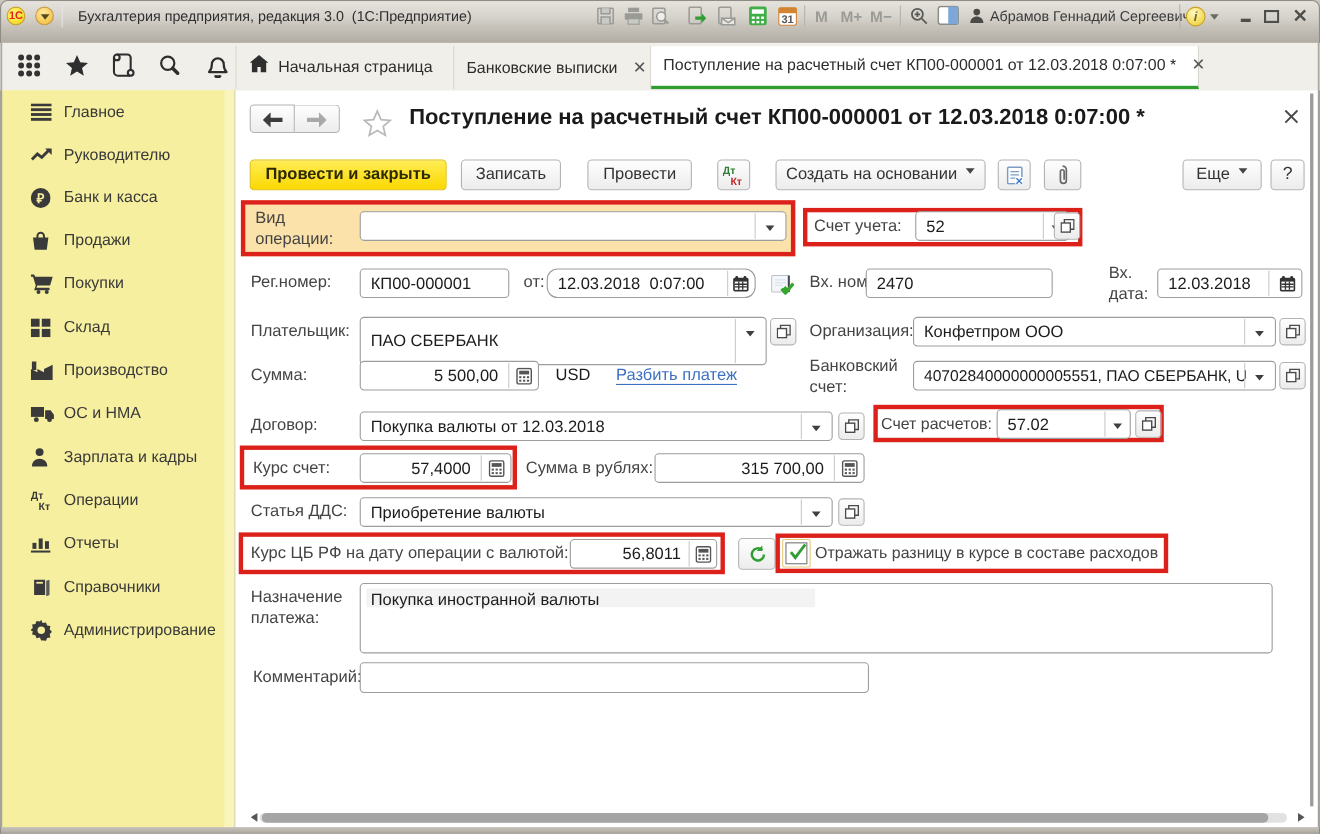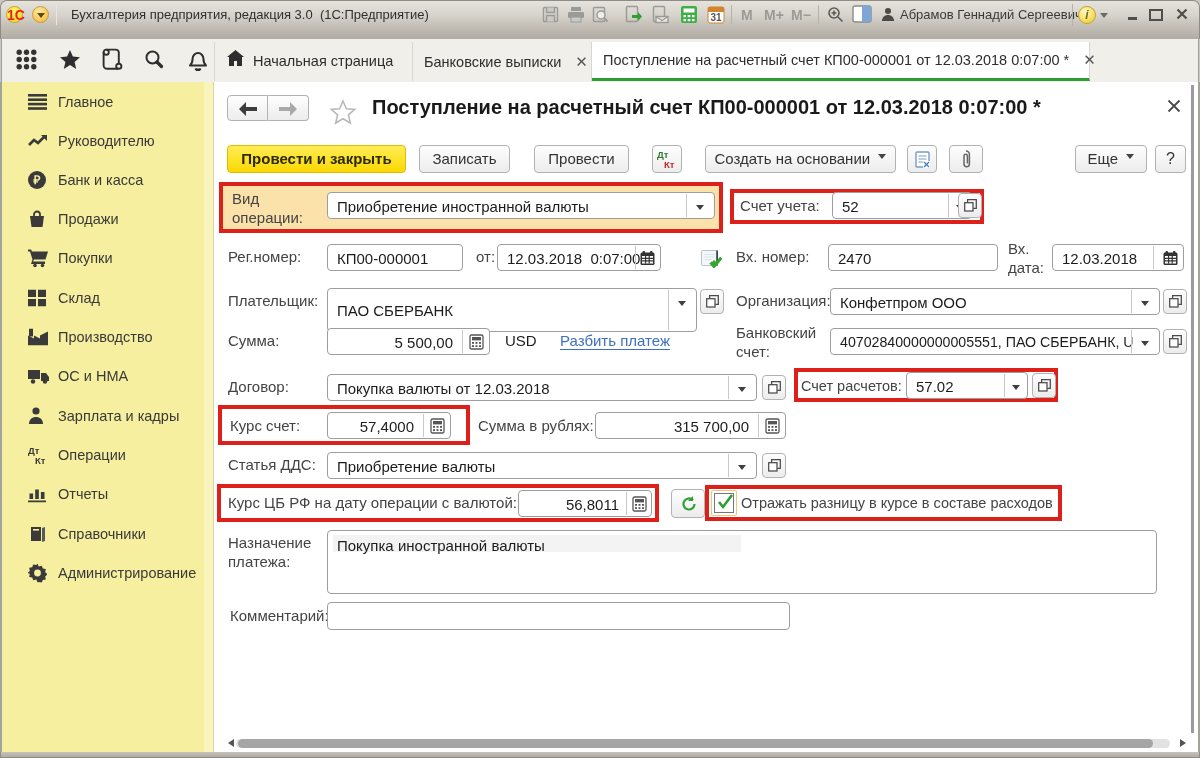--- a/index.html
+++ b/index.html
@@ -11,21 +11,21 @@
   border-radius:7px 7px 0 0; border:1px solid #8f8c85; border-bottom:none; }
 #tabbar { left:1px; top:39px; width:1198px; height:43px; background:#f1efe9; border-left:1px solid #a5a29b; border-right:1px solid #a5a29b; }
 #content { left:1px; top:82px; width:1198px; height:670px; background:#fff; }
 #bottombar { left:0; top:752px; width:1200px; height:6px; background:linear-gradient(#c6c2ba,#b0aca4); border:1px solid #8f8c85; border-top:none;}
 #sidebar { left:1px; top:82px; width:212px; height:670px; background:#f6ef9f; border-right:1px solid #d8d2a2; }
 .lbrd { left:0; top:82px; width:2px; height:670px; background:#a5a29b; }
 .rbrd { right:0; top:82px; width:2px; height:670px; background:#a5a29b; }
 
 .logo1c { left:6px; top:6px; width:17px; height:17px; border-radius:50%;
   background:radial-gradient(circle at 35% 30%, #fff46e, #fbe23a 60%, #edc82a); border:1px solid #c9a227;
-  color:#e2231a; font-weight:bold; font-size:14px; text-align:center; line-height:16px; }
+  color:#e2231a; font-weight:bold; font-size:10px; text-align:center; line-height:16px; }
 .logodd { left:32px; top:6px; width:17px; height:17px; border-radius:50%;
   background:radial-gradient(circle at 40% 30%, #ffe9a0, #f6c855 65%, #eeb844); border:1px solid #c99b3f; }
 .logodd:after { content:""; position:absolute; left:4px; top:6px; border:4px solid transparent; border-top:5px solid #5a4a1a; }
 #wtitle { left:71px; top:0; height:30px; line-height:29px; font-size:13px; color:#2e2e2e; }
 .ticon { top:4px; height:22px; color:#9a9a96; font-size:14px; line-height:22px; }
 #username { top:0; height:30px; line-height:29px; font-size:13px; color:#3a3a3a; white-space:nowrap; }
 .tab { top:42px; height:39px; border-right:1px solid #d9d6d0; color:#2d2d2d; font-size:14.5px; line-height:39px; white-space:nowrap; }
 .tab .x { color:#555; font-size:15px; margin-left:10px; }
 #tab3 { background:#fff; border-bottom:3px solid #2f9e32; line-height:36px;}
 
@@ -341,21 +341,20 @@
       </svg></div>
  <div class="abs btn" style="left:949px;top:145px;width:34px;height:28px;"><svg style="margin-top:4px" width="10" height="19" viewBox="0 0 10 19">
         <path d="M5 1a3.4 3.4 0 0 1 3.4 3.4V14a2.7 2.7 0 0 1-5.4 0V6a1.7 1.7 0 0 1 3.4 0v7.5" fill="none" stroke="#666" stroke-width="1.5"></path>
       </svg></div>
  <div class="abs btn" style="left:1075px;top:145px;width:72px;height:28px;line-height:26px;">Еще&nbsp;&nbsp;<span style="display:inline-block;vertical-align:1px;border:4px solid transparent;border-top:5px solid #444;"></span></div>
  <div class="abs btn" style="left:1155px;top:145px;width:31px;height:28px;line-height:26px;font-size:16px;">?</div>
 
  <div class="abs redbox" style="left:219px;top:182px;width:504px;height:51px;background:#fbe2aa;"></div>
  <div class="abs lbl" style="left:232px;top:189px;line-height:19px;">Вид<br>операции:</div>
  <div class="abs fld" style="left:327px;top:192px;width:388px;height:27px;">
-      <span class="txt">Приобретение иностранной валюты</span>
       <span class="ddsep" style="right:27px"></span>
       <span class="ddarr" style="right:10px;top:12px"></span>
     </div>
 
  <div class="abs redbox" style="left:730px;top:189px;width:254px;height:35px;"></div>
  <div class="abs lbl" style="left:740px;top:197px;">Счет учета:</div>
  <div class="abs fld" style="left:832px;top:192px;width:140px;height:27px;">
       <span class="txt">52</span>
       <span class="ddsep" style="right:22px"></span>
       <span class="ddarr" style="right:7px;top:12px"></span>
@@ -363,21 +362,21 @@
  <div class="abs opbtn" style="left:958px;top:193px;width:24px;height:25px;"><svg style="margin:5px 0 0 5px" width="13" height="13" viewBox="0 0 13 13">
         <rect x="0.7" y="3.7" width="8.3" height="8.3" fill="#fff" stroke="#4a4a4a" stroke-width="1.25"></rect>
         <path d="M3.6 3.7V0.7h8.7v8.7h-3" fill="none" stroke="#4a4a4a" stroke-width="1.25"></path>
       </svg></div>
 
  <div class="abs lbl" style="left:228px;top:248px;">Рег.номер:</div>
  <div class="abs fld" style="left:327px;top:244px;width:136px;height:27px;">
       <span class="txt">КП00-000001</span>
     </div>
  <div class="abs lbl" style="left:476px;top:248px;">от:</div>
- <div class="abs fld" style="left:497px;top:244px;width:164px;height:27px;">
+ <div class="abs fld" style="left:497px;top:244px;width:190px;height:27px;border-radius:10px;">
       <span class="txt">12.03.2018&nbsp;&nbsp;0:07:00</span>
       <span class="ddsep" style="right:24px"></span>
       <svg class="abs" style="right:5px;top:5px" width="15" height="16" viewBox="0 0 15 16">
         <rect x="2.5" y="1" width="2.5" height="3" rx="1" fill="#333"></rect>
         <rect x="10" y="1" width="2.5" height="3" rx="1" fill="#333"></rect>
         <rect x="0.5" y="2.5" width="14" height="12.5" rx="1.5" fill="#333"></rect>
         <rect x="2" y="6" width="11" height="7.5" fill="#fff"></rect>
         <g stroke="#333" stroke-width="1.2">
           <path d="M2 8.4h11M2 10.8h11"></path>
           <path d="M5.6 6v7.5M9.2 6v7.5"></path>
@@ -385,21 +384,21 @@
       </svg>
     </div>
  <svg class="abs" style="left:701px;top:250px" width="21" height="18" viewBox="0 0 21 18">
       <rect x="0.5" y="0.5" width="16" height="15" rx="1" fill="#f4f7fa" stroke="#b9c2cc" stroke-width="1"></rect>
       <rect x="15.2" y="0.5" width="1.8" height="15" fill="#3c4654"></rect>
       <path d="M3.5 4.5h10M3.5 7h10M3.5 9.5h7" stroke="#dbe4ee" stroke-width="1.2"></path>
       <path d="M10 13l3-3 2 2 4.5-5 1.5 1.5-6 7.5z" fill="#35a72e"></path>
       <path d="M9.5 12.5l3.5 4 7-8.5" fill="none" stroke="#35a72e" stroke-width="3"></path>
     </svg>
  <div class="abs lbl" style="left:736px;top:248px;">Вх. номер:</div>
- <div class="abs fld" style="left:828px;top:244px;width:170px;height:27px;">
+ <div class="abs fld" style="left:787px;top:244px;width:170px;height:27px;">
       <span class="txt">2470</span>
     </div>
  <div class="abs lbl" style="left:1008px;top:239px;line-height:19px;">Вх.<br>дата:</div>
  <div class="abs fld" style="left:1052px;top:244px;width:132px;height:27px;">
       <span class="txt">12.03.2018</span>
       <span class="ddsep" style="right:29px"></span>
       <svg class="abs" style="right:5px;top:5px" width="15" height="16" viewBox="0 0 15 16">
         <rect x="2.5" y="1" width="2.5" height="3" rx="1" fill="#333"></rect>
         <rect x="10" y="1" width="2.5" height="3" rx="1" fill="#333"></rect>
         <rect x="0.5" y="2.5" width="14" height="12.5" rx="1.5" fill="#333"></rect>
@@ -479,21 +478,21 @@
       <span class="ddsep" style="right:22px"></span>
       <span class="ddarr" style="right:7px;top:12px"></span>
     </div>
  <div class="abs opbtn" style="left:1032px;top:373px;width:24px;height:25px;"><svg style="margin:5px 0 0 5px" width="13" height="13" viewBox="0 0 13 13">
         <rect x="0.7" y="3.7" width="8.3" height="8.3" fill="#fff" stroke="#4a4a4a" stroke-width="1.25"></rect>
         <path d="M3.6 3.7V0.7h8.7v8.7h-3" fill="none" stroke="#4a4a4a" stroke-width="1.25"></path>
       </svg></div>
 
  <div class="abs redbox" style="left:218px;top:405px;width:252px;height:40px;"></div>
  <div class="abs lbl" style="left:230px;top:417px;">Курс счет:</div>
- <div class="abs fld" style="left:327px;top:412px;width:124px;height:27px;">
+ <div class="abs fld" style="left:327px;top:412px;width:138px;height:27px;">
       <span class="rtxt" style="right:36px">57,4000</span>
       <span class="ddsep" style="right:26px"></span>
       <svg class="abs" style="right:5px;top:5px" width="15" height="16" viewBox="0 0 15 16">
         <rect x="1" y="1" width="13" height="14" rx="1.5" fill="#fff" stroke="#555" stroke-width="1.3"></rect>
         <rect x="3" y="3" width="9" height="3.4" fill="#555"></rect>
         <g fill="#555">
           <rect x="3" y="8" width="2" height="1.8"></rect>
           <rect x="6.5" y="8" width="2" height="1.8"></rect>
           <rect x="10" y="8" width="2" height="1.8"></rect>
           <rect x="3" y="11.2" width="2" height="1.8"></rect>

